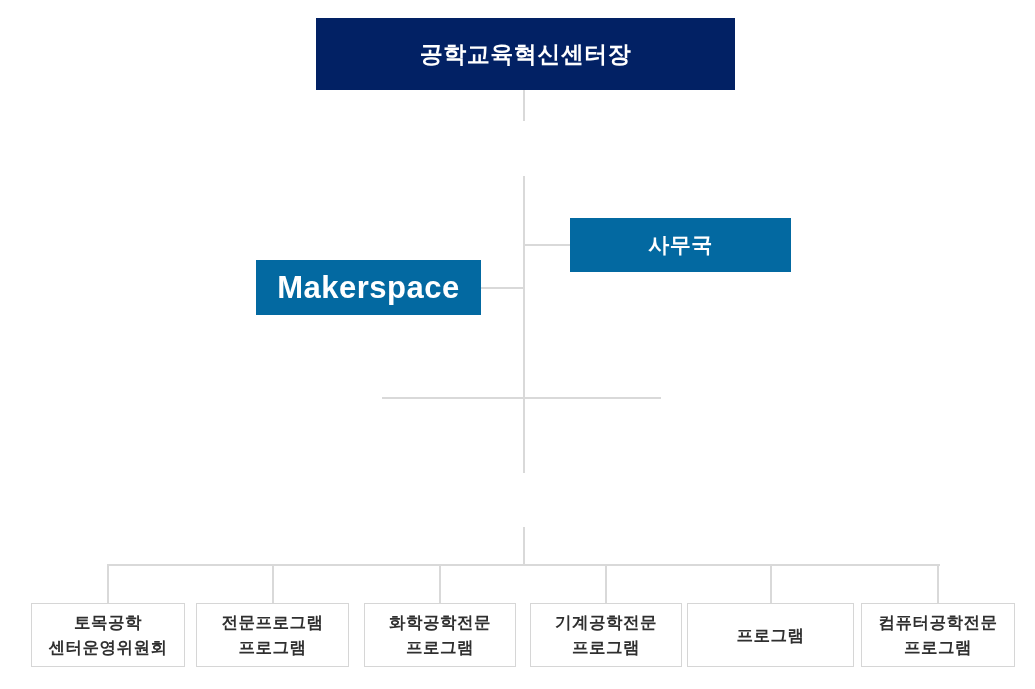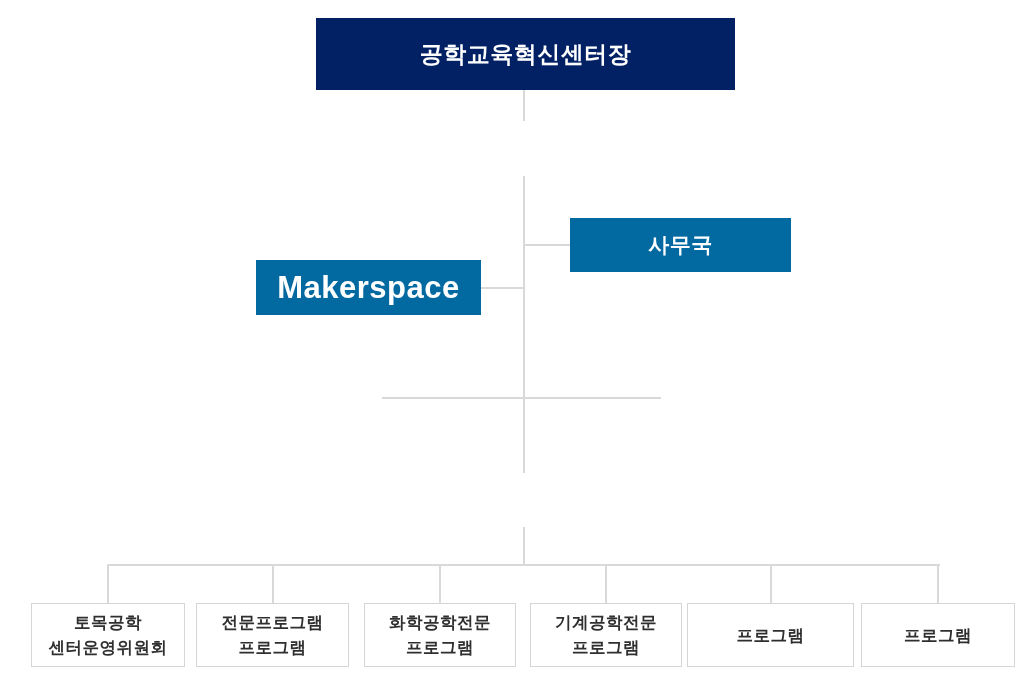--- a/index.html
+++ b/index.html
@@ -118,16 +118,17 @@
     <span>프로그램</span>
   </div>
   <div class="node lvl-program n-prog n-prog-4">
     <span>기계공학전문</span>
     <span>프로그램</span>
   </div>
   <div class="node lvl-program n-prog n-prog-5">
     <span>프로그램</span>
   </div>
   <div class="node lvl-program n-prog n-prog-6">
+    <span>컴퓨터공학전문</span>
     <span>프로그램</span>
   </div>
 
 </div>
 
 </body></html>

